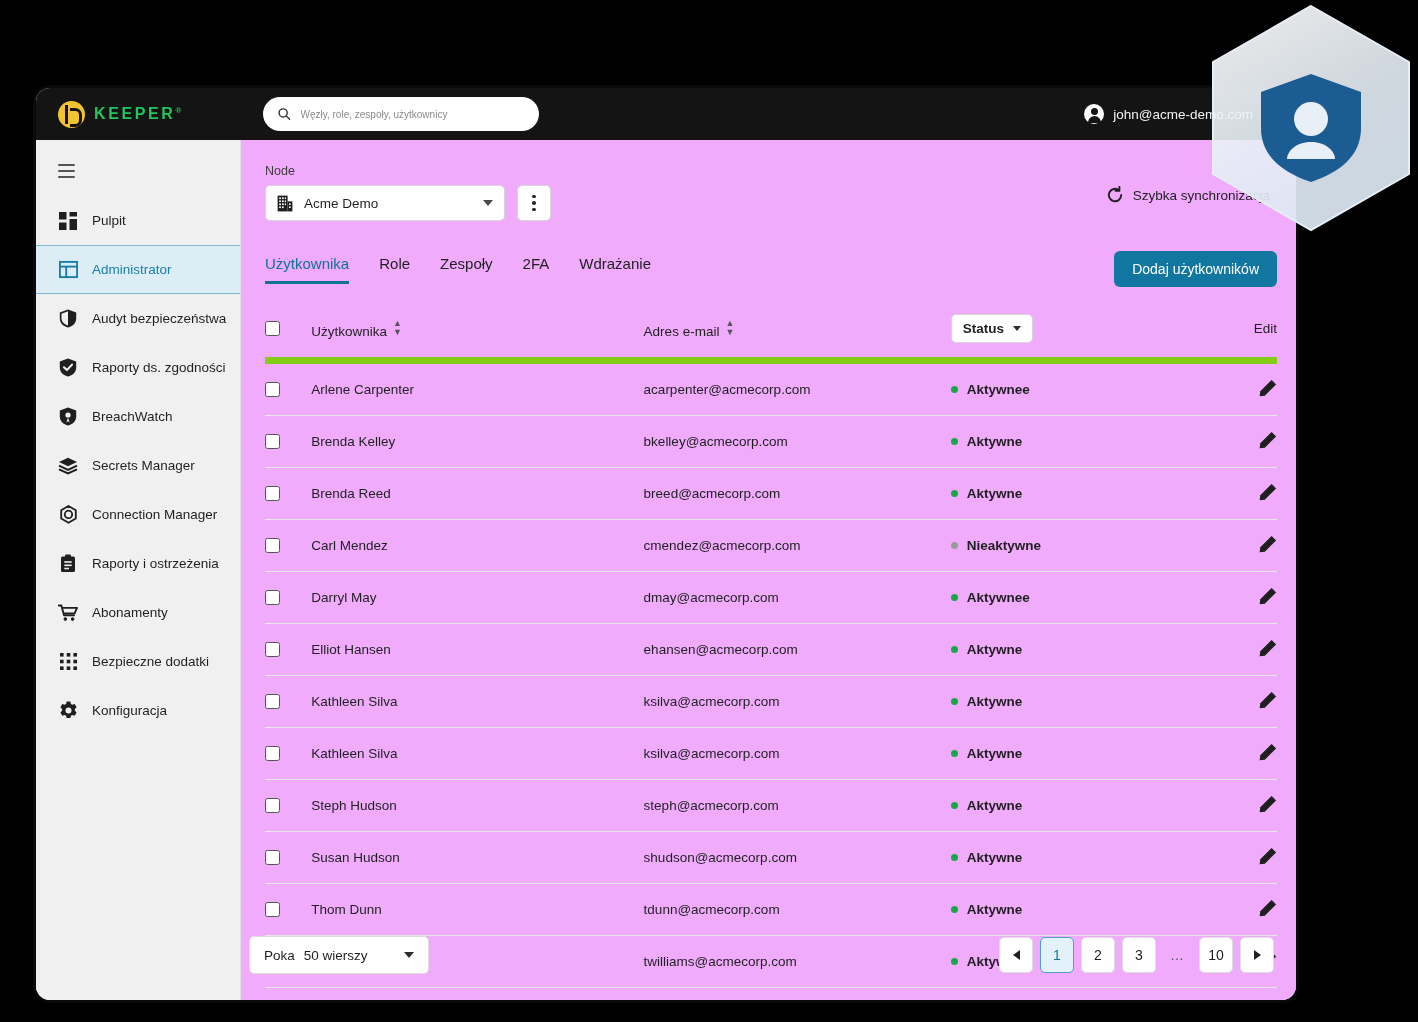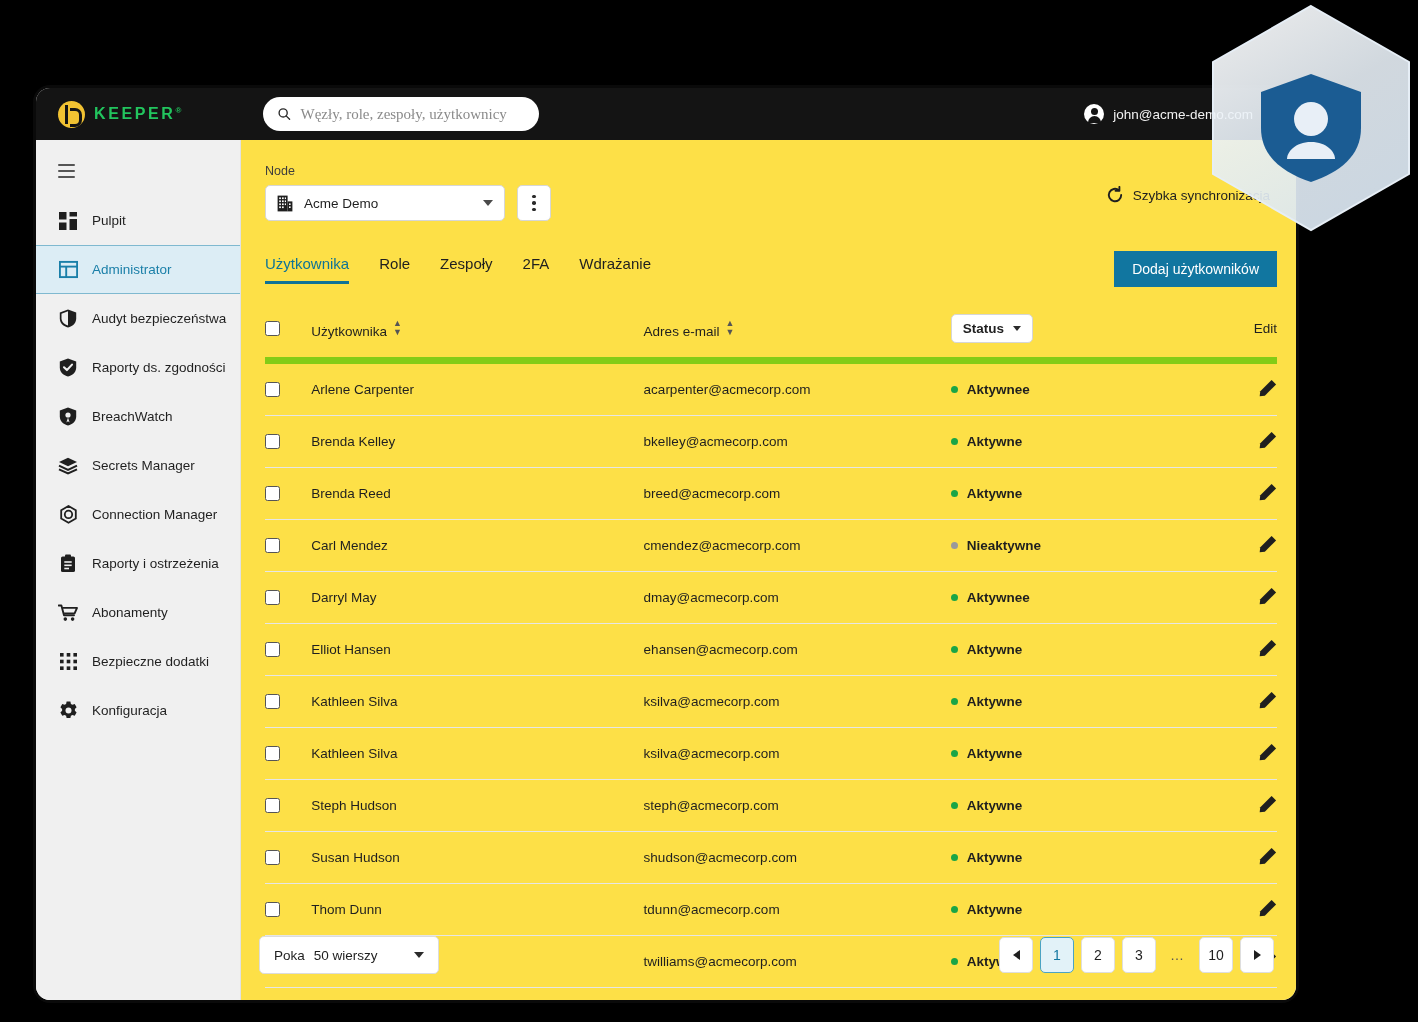--- a/index.html
+++ b/index.html
@@ -41,22 +41,22 @@
   .brand-text {
     color:#22c55e; font-size:16px; letter-spacing:2.6px; font-weight:600;
   }
   .brand-text sup { font-size:8px; vertical-align: super; letter-spacing:0; }
 
   .searchbox {
     margin-left: 22px; width: 276px; height: 34px; background:#fff;
     border-radius: 18px; display:flex; align-items:center; gap:9px; padding: 0 14px;
   }
   .search-input {
-    border:none; outline:none; font-size:15px; color:#3c3c3c;
-    font-family:Liberation Serif, serif; width: 100%; background: transparent;
+    border:none; outline:none; font-size:10px; color:#3c3c3c;
+    font-family:Liberation Sans, sans-serif; width: 100%; background: transparent;
   }
   .search-input::placeholder { color:#8a8a8a; }
 
   .user-area {
     margin-left:auto; margin-right: 24px; display:flex; align-items:center; gap:9px;
     color:#f2f2f2; font-size:13.5px;
   }
   .avatar-mini {
     width:20px;height:20px;border-radius:50%;background:#fff;position:relative;flex:none;
   }
@@ -79,21 +79,21 @@
     font-size:13.5px; color:#1f1f1f; cursor:pointer;
   }
   .nav-item .nav-ico { width:20px; height:20px; flex:none; display:flex; align-items:center; justify-content:center; }
   .nav-item.active {
     background:#dcedf5; color:#1a7fa8;
     border-top:1px solid #7fb9d0; border-bottom:1px solid #7fb9d0;
   }
   .nav-item.active svg { fill:#1a7fa8; stroke:#1a7fa8; }
 
   
-  .main { flex:1; background:#fde047; padding: 24px 19px 0 24px; position:relative; }
+  .main { flex:1; background:#f0abfc; padding: 24px 19px 0 24px; position:relative; }
 
   .node-row { display:flex; align-items:flex-start; }
   .node-label { font-size:12.5px; color:#3d3d3d; margin-bottom:7px; }
   .node-select {
     width: 240px; height: 36px; border:1px solid #d6d6d6; border-radius:5px;
     background:#fff; display:flex; align-items:center; gap:11px; padding: 0 11px;
     font-size:13.5px; color:#1f1f1f; cursor:pointer;
   }
   .node-select .caret { margin-left:auto; width:0;height:0;
     border-left:5px solid transparent;border-right:5px solid transparent;border-top:6px solid #4a4a4a;}
@@ -107,21 +107,21 @@
     position:absolute; right:26px; top:46px; display:flex; align-items:center; gap:9px;
     font-size:13.5px; color:#1f1f1f; cursor:pointer;
   }
 
   
   .tabs-row { display:flex; align-items:center; margin-top: 30px; }
   .tabs { display:flex; gap:30px; }
   .tab { font-size:15px; color:#1f1f1f; padding-bottom:9px; cursor:pointer; white-space:nowrap;}
   .tab.active { color:#0f7396; border-bottom:3px solid #0f7396; font-weight:400; }
   .add-btn {
-    margin-left:auto; background:#1176a0; color:#fff; border:none; border-radius:0;
+    margin-left:auto; background:#1176a0; color:#fff; border:none; border-radius:6px;
     height:36px; padding: 0 18px; font-size:14px; cursor:pointer;
     font-family:"Liberation Sans", sans-serif;
   }
 
   
   table { width:100%; border-collapse:collapse; margin-top:18px; table-layout:fixed; }
   th { text-align:left; font-weight:400; font-size:13.5px; color:#1f1f1f; padding: 9px 0 14px 0; }
   th.c-chk, td.c-chk { width: 46px; }
   th.c-name, td.c-name { width: 330px; }
   th.c-mail, td.c-mail { width: 305px; }
@@ -139,21 +139,21 @@
     padding: 6px 11px; cursor:pointer; background:#fff;
   }
   .status-filter .caret { width:0;height:0;border-left:4.5px solid transparent;border-right:4.5px solid transparent;border-top:5.5px solid #2b2b2b;}
   .dot { width:7px;height:7px;border-radius:50%;display:inline-block;margin-right:9px; vertical-align:1px;}
   .dot.on { background:#1aa546; }
   .dot.off { background:#9a9a9a; }
   .edit-ico { cursor:pointer; display:inline-block; }
 
   
   .footer {
-    position:absolute; left:18px; right:22px; bottom:26px;
+    position:absolute; left:8px; right:22px; bottom:26px;
     display:flex; align-items:center;
   }
   .rows-select {
     width:180px;height:38px;border:1px solid #dcdcdc;border-radius:5px;background:#fff;
     display:flex;align-items:center;gap:9px;padding:0 14px;font-size:13.5px;color:#1f1f1f;cursor:pointer;
   }
   .rows-select .caret { margin-left:auto;width:0;height:0;
     border-left:5px solid transparent;border-right:5px solid transparent;border-top:6px solid #2b2b2b;}
   .pager { margin-left:auto; display:flex; align-items:center; gap:7px; }
   .pg {

